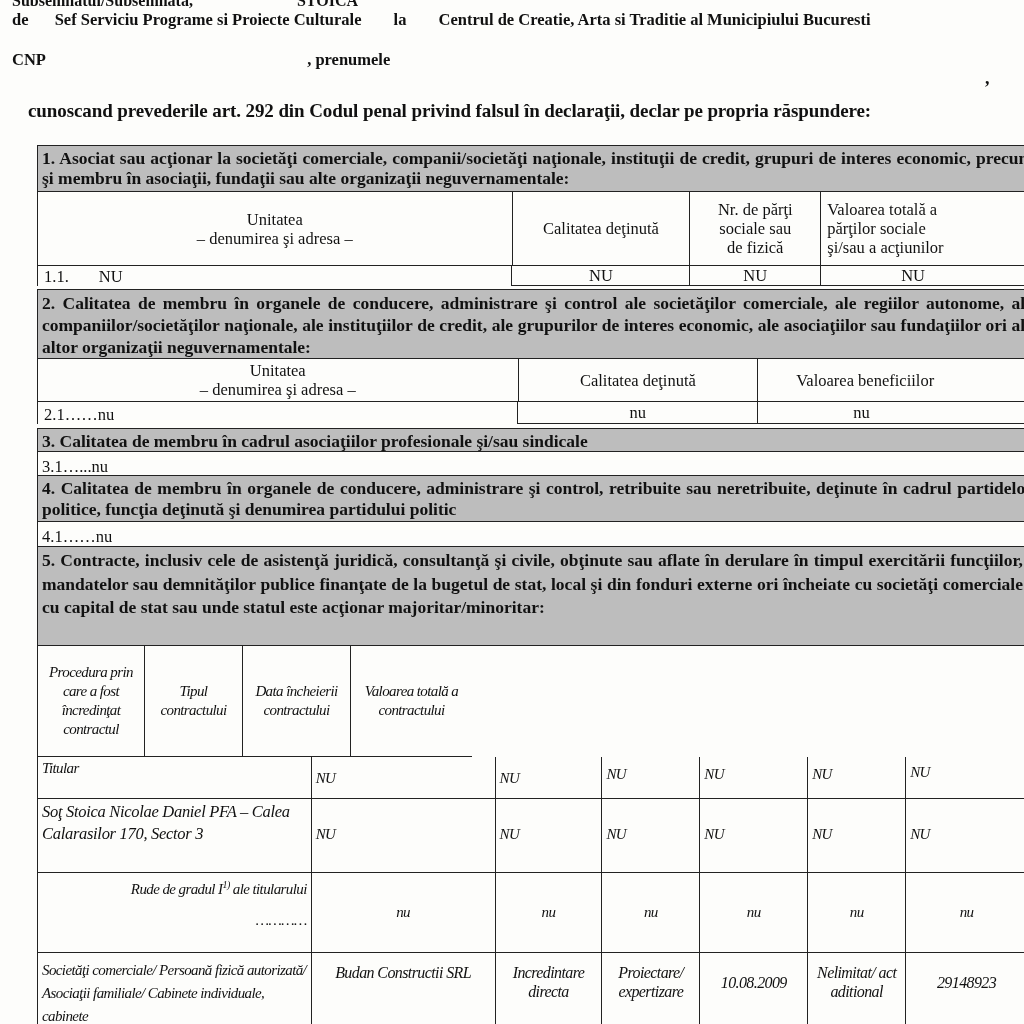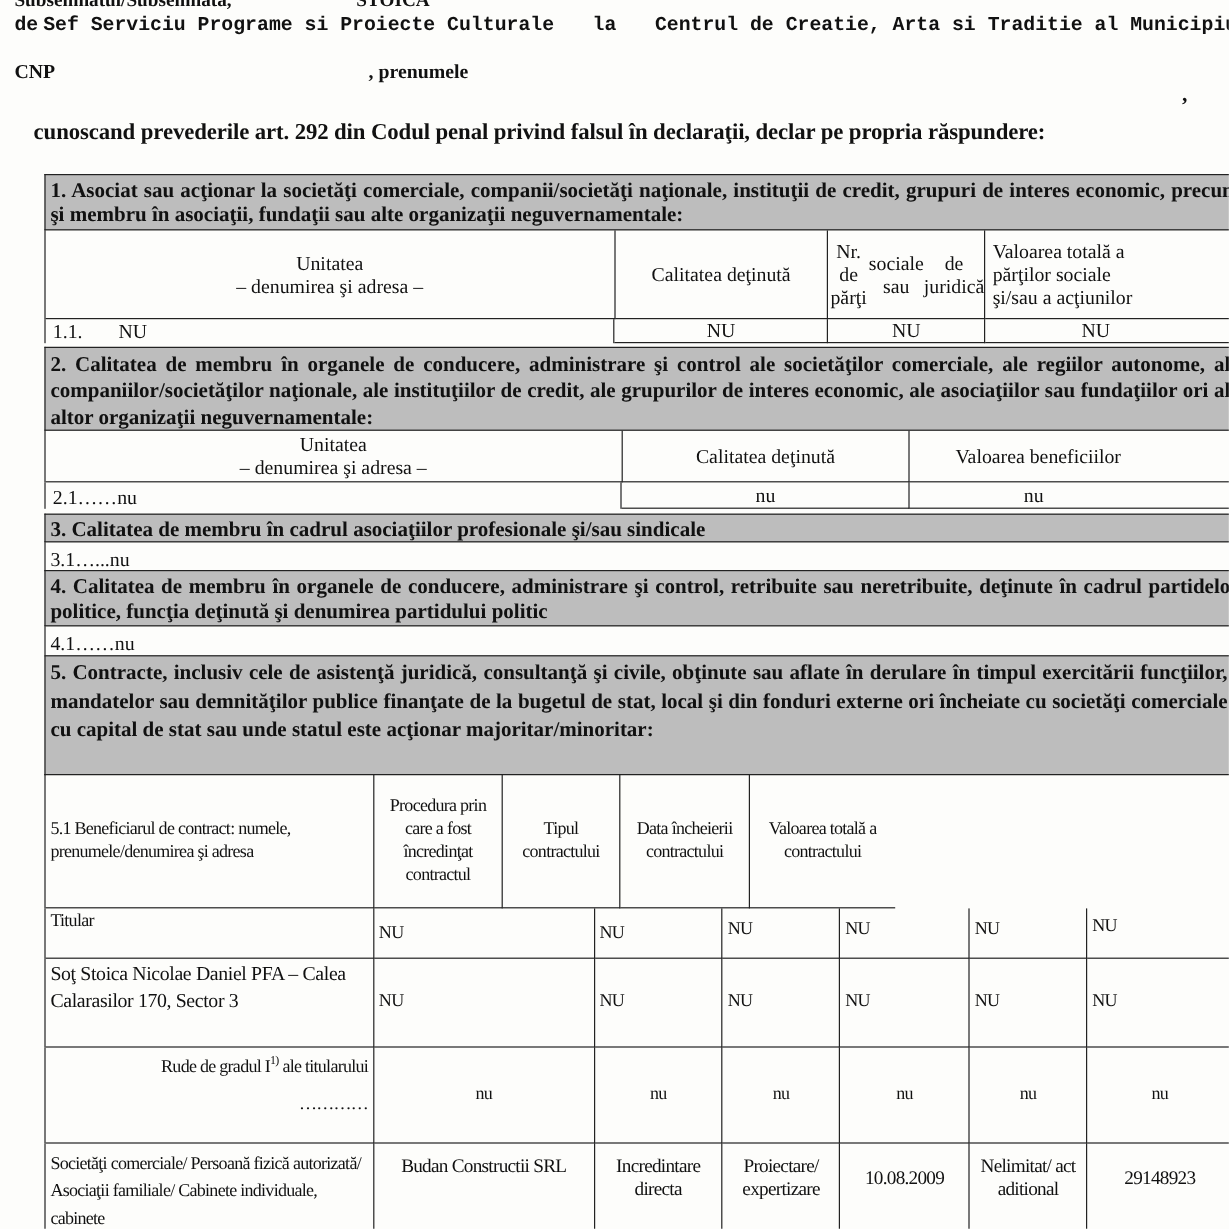--- a/index.html
+++ b/index.html
@@ -7,21 +7,21 @@
     width: 1024px; height: 1024px; overflow: hidden;
     background: #fdfdfb;
     font-family: "Liberation Serif", serif;
     color: #111;
     position: relative;
   }
   .hdr { position: absolute; font-weight: bold; font-size: 16px; white-space: nowrap; }
   .hdr-cut { top: -8px; left: 12px; }
   .hdr-cut .nm { margin-left: 100px; }
   .hdr-line2 { top: 10px; left: 12px; font-size: 16.5px; }
-  .hdr-line2 span { display: inline-block; font-family: Liberation Mono, monospace; }
+  .hdr-line2 span { display: inline-block; }
   .hdr-line3 { top: 50px; left: 12px; font-size: 16.5px; }
   .comma-r { position: absolute; top: 68px; left: 985px; font-weight: bold; font-size: 18px; }
   .intro { position: absolute; top: 100px; left: 28px; font-size: 19px; font-weight: bold; white-space: nowrap; letter-spacing: -0.1px; }
 
   .tbl { position: absolute; left: 37px; width: 1000px; }
   .sec {
     background: #bdbdbd;
     border: 1.5px solid #222;
     border-right: none;
     font-weight: bold; font-size: 17.5px; line-height: 20px;
@@ -37,58 +37,58 @@
     font-size: 16.5px; line-height: 19px;
   }
   .cell.noright { border-right: none; }
   .rowline { border-left: 1.5px solid #222; font-size: 16.5px; padding: 0 4px; box-sizing: border-box; line-height: 19px; }
 
   .t5 { position: absolute; left: 37px; top: 645px; width: 990px; }
   .t5 .row { display: flex; border-left: 1.5px solid #222; }
   .t5 .c {
     border-right: 1px solid #222; border-bottom: 1.2px solid #222;
     box-sizing: border-box; font-size: 15px; line-height: 19px;
-    letter-spacing: -0.6px; padding: 2px 4px;
+    letter-spacing: -0.6px; padding: 2px 4px; font-style: italic;
   }
   .t5 .ctr { text-align: center; display: flex; align-items: center; justify-content: center; }
   .t5 .lft { text-align: left; }
   .val { font-size: 17px; letter-spacing: -0.8px; }
 </style>
 </head>
 <body>
 
 <div class="hdr hdr-cut">
   <span>Subsemnatul/Subsemnata,</span>
   <span class="nm">STOICA</span>
 </div>
 <div class="hdr hdr-line2">
   <span>de</span>
-  <span style="">Sef Serviciu Programe si Proiecte Culturale</span>
+  <span style="margin-left:22px">Sef Serviciu Programe si Proiecte Culturale</span>
   <span style="margin-left:28px">la</span>
   <span style="margin-left:28px">Centrul de Creatie, Arta si Traditie al Municipiului Bucuresti</span>
 </div>
 <div class="hdr hdr-line3">
   <span>CNP</span>
   <span style="margin-left:258px">, prenumele</span>
 </div>
 <div class="comma-r">,</div>
 <div class="intro">cunoscand prevederile art. 292 din Codul penal privind falsul în declaraţii, declar pe propria răspundere:</div>
 
 <div class="tbl" style="top:145px;">
   <div class="sec" style="height:47px;">1. Asociat sau acţionar la societăţi comerciale, companii/societăţi naţionale, instituţii de credit, grupuri de interes economic, precum şi membru în asociaţii, fundaţii sau alte organizaţii neguvernamentale:</div>
   <div class="grid" style="height:74px;">
     <div class="cell" style="width:475px; flex-direction:column;">
       <span>Unitatea</span>
       <span>– denumirea şi adresa –</span>
     </div>
     <div class="cell" style="width:178px;">Calitatea deţinută</div>
-    <div class="cell" style="width:131px; flex-direction:row;">
+    <div class="cell" style="width:131px; flex-direction:column;">
       <span>Nr. de părţi</span>
       <span>sociale sau</span>
-      <span>de juridică</span>
+      <span>de fizică</span>
     </div>
     <div class="cell noright" style="width:216px; flex-direction:column; align-items:flex-start; padding-left:6px;">
       <span>Valoarea totală a</span>
       <span>părţilor sociale</span>
       <span>şi/sau a acţiunilor</span>
     </div>
   </div>
   <div class="grid" style="height:20px;">
     <div class="cell" style="width:475px; justify-content:flex-start; padding-left:6px; align-items:flex-end; border-bottom:none;">
       <span>1.1.</span>
@@ -126,21 +126,20 @@
   <div class="sec" style="height:47px; line-height:21px;">4. Calitatea de membru în organele de conducere, administrare şi control, retribuite sau neretribuite, deţinute în cadrul partidelor politice, funcţia deţinută şi denumirea partidului politic</div>
   <div class="rowline" style="height:24px; padding-top:5px;">4.1……nu</div>
 </div>
 
 <div class="tbl" style="top:546px; width:990px;">
   <div class="sec" style="height:100px; line-height:23.5px;">5. Contracte, inclusiv cele de asistenţă juridică, consultanţă şi civile, obţinute sau aflate în derulare în timpul exercitării funcţiilor, mandatelor sau demnităţilor publice finanţate de la bugetul de stat, local şi din fonduri externe ori încheiate cu societăţi comerciale cu capital de stat sau unde statul este acţionar majoritar/minoritar:</div>
 </div>
 
 <div class="t5">
   <div class="row" style="height:112px;">
-    <div class="c lft" style="width:274px; display:flex; align-items:center;">5.1 Beneficiarul de contract: numele, prenumele/denumirea şi adresa</div>
     <div class="c ctr" style="width:107px;">Procedura prin care a fost încredinţat contractul</div>
     <div class="c ctr" style="width:98px;">Tipul contractului</div>
     <div class="c ctr" style="width:108px;">Data încheierii contractului</div>
     <div class="c ctr" style="width:121px; border-right:none;">Valoarea totală a contractului</div>
   </div>
 
   <div class="row" style="height:42px;">
     <div class="c lft" style="width:274px;">Titular</div>
     <div class="c val" style="width:184px; padding-top:12px;">NU</div>
     <div class="c val" style="width:107px; padding-top:12px;">NU</div>

